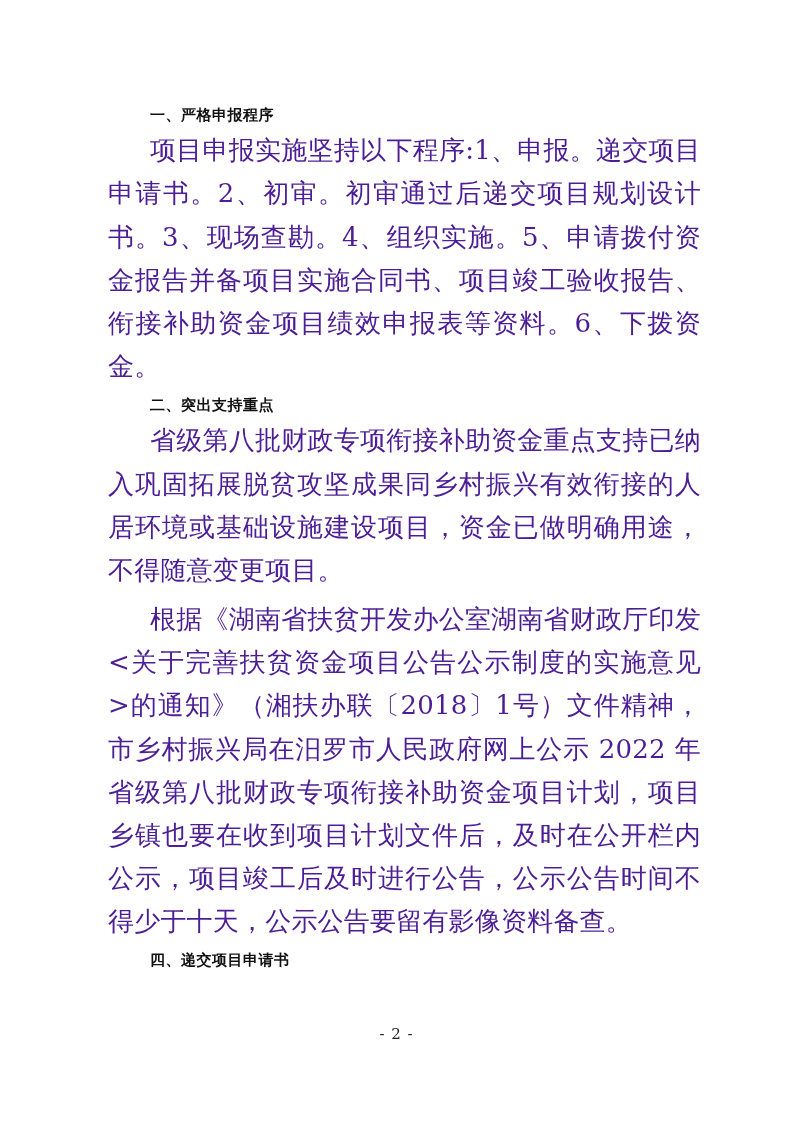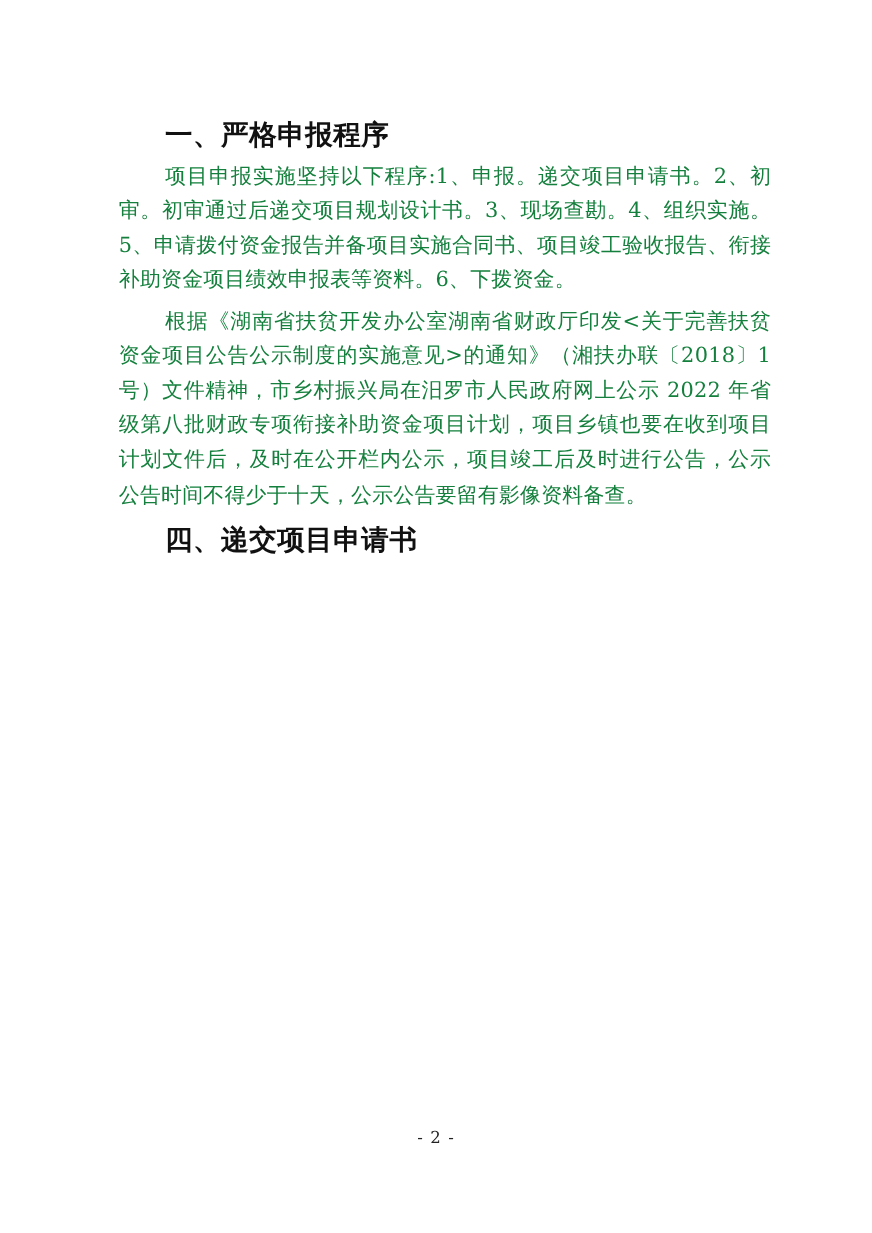--- a/index.html
+++ b/index.html
@@ -20,39 +20,39 @@
     width: 793px;
     height: 1121px;
     padding: 104px 92px 0 108px;
     position: relative;
   }
   .doc-body {
     width: 100%;
   }
   h2.section-heading {
     font-family: "DejaVu Sans", "Liberation Sans", sans-serif;
-    font-size: 25px;
+    font-size: 15px;
     font-weight: bold;
     line-height: 1.55;
     margin: 0 0 2px 0;
     padding: 0;
     text-indent: 42px;
     letter-spacing: 0.5px;
     color: #111;
   }
   p.para {
-    font-size: 19px;
+    font-size: 26px;
     line-height: 1.66;
     margin: 0 0 3px 0;
     padding: 0;
     text-indent: 42px;
     text-align: justify;
     text-justify: inter-ideograph;
     letter-spacing: 0.2px;
-    color: #15803d;
+    color: #4c1d95;
   }
   .block {
     margin-bottom: 6px;
   }
   .page-number {
     position: absolute;
     bottom: 78px;
     left: 0;
     width: 793px;
     text-align: center;
@@ -66,20 +66,24 @@
 <body>
 
 <div class="page">
   <div class="doc-body">
 
     <div class="block">
       <h2 class="section-heading">一、严格申报程序</h2>
       <p class="para">项目申报实施坚持以下程序:1、申报。递交项目申请书。2、初审。初审通过后递交项目规划设计书。3、现场查勘。4、组织实施。5、申请拨付资金报告并备项目实施合同书、项目竣工验收报告、衔接补助资金项目绩效申报表等资料。6、下拨资金。</p>
     </div>
 
+    <div class="block">
+      <h2 class="section-heading">二、突出支持重点</h2>
+      <p class="para">省级第八批财政专项衔接补助资金重点支持已纳入巩固拓展脱贫攻坚成果同乡村振兴有效衔接的人居环境或基础设施建设项目，资金已做明确用途，不得随意变更项目。</p>
+    </div>
 
     <div class="block">
       <p class="para">根据《湖南省扶贫开发办公室湖南省财政厅印发&lt;关于完善扶贫资金项目公告公示制度的实施意见&gt;的通知》（湘扶办联〔2018〕1号）文件精神，市乡村振兴局在汨罗市人民政府网上公示 2022 年省级第八批财政专项衔接补助资金项目计划，项目乡镇也要在收到项目计划文件后，及时在公开栏内公示，项目竣工后及时进行公告，公示公告时间不得少于十天，公示公告要留有影像资料备查。</p>
     </div>
 
     <div class="block">
       <h2 class="section-heading">四、递交项目申请书</h2>
     </div>
 
   </div>

